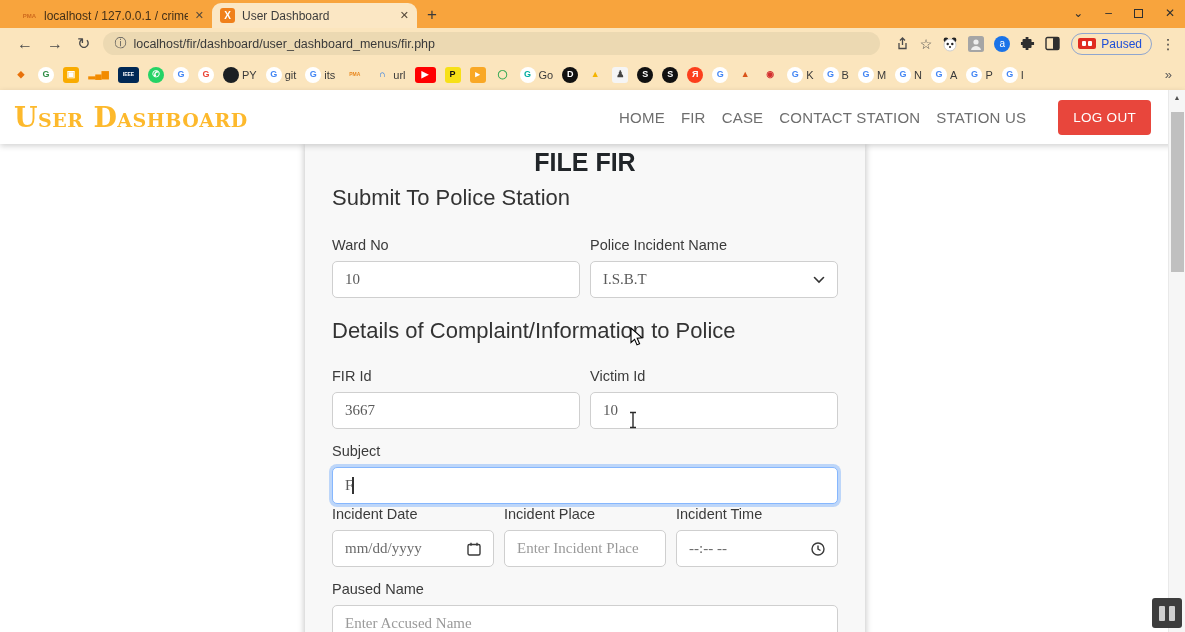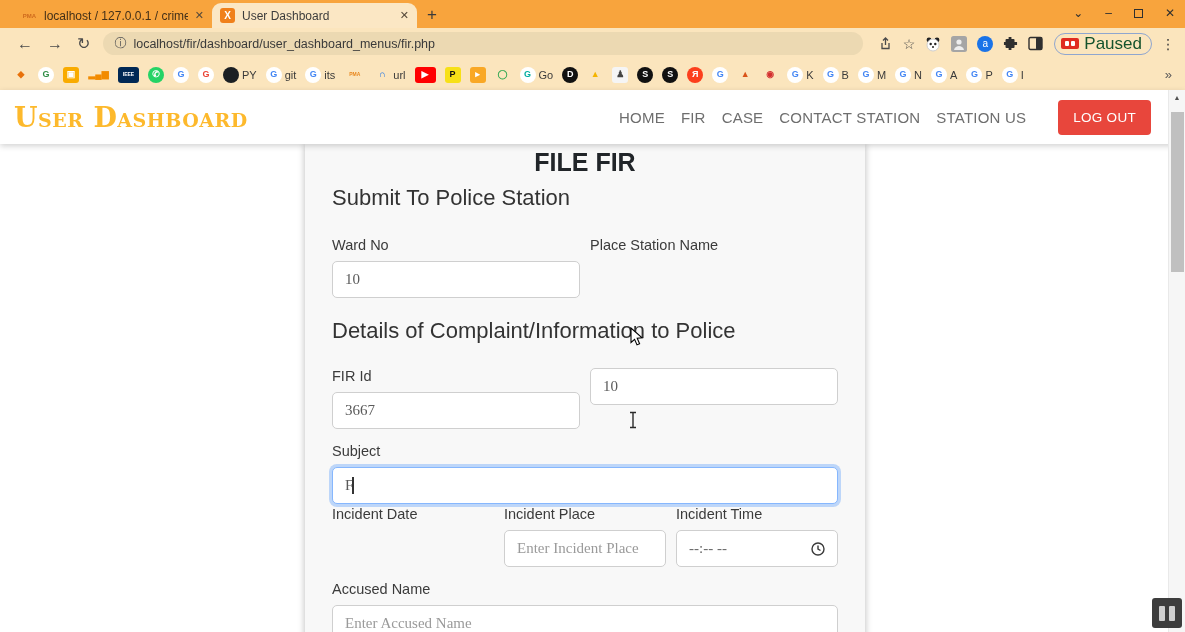--- a/index.html
+++ b/index.html
@@ -26,21 +26,21 @@
 
   .toolbar { position:absolute; top:28px; left:0; right:0; height:31px; background:#fbe5bd; display:flex; align-items:center; padding:0 10px; }
   .navbtn { font-size:16px; color:#4a4a4a; margin:0 7px; }
   .addr { flex:1; height:23px; background:#ecd9b2; border-radius:12px; margin:0 10px 0 6px; display:flex; align-items:center; gap:7px; padding:0 11px; font-size:12.5px; color:#3a3a3a; white-space:nowrap; overflow:hidden; }
   .addr .info { font-size:12px; color:#555; }
   .tool-ic { margin:0 5px; display:flex; align-items:center; }
   .circle-a { width:16px; height:16px; border-radius:50%; background:#1a73e8; color:#fff; font-size:10px; display:flex; align-items:center; justify-content:center; }
   .paused-pill { height:22px; border:1px solid #8fa6cf; border-radius:12px; display:flex; align-items:center; gap:5px; padding:0 9px 0 6px; margin:0 6px; }
   .rec-badge { width:18px; height:11px; background:#e02b20; border-radius:2px; display:flex; align-items:center; justify-content:center; gap:2px; }
   .rec-badge i { display:block; width:4px; height:5px; background:#fff; border-radius:1px; }
-  .paused-txt { font-size:17px; color:#14532d; }
+  .paused-txt { font-size:12px; color:#1d4ed8; }
   .dots { font-size:14px; color:#3a3a3a; margin-left:3px; }
   .star { font-size:14px; color:#4a4a4a; }
 
   .bookmarks { position:absolute; top:59px; left:0; right:0; height:31px; background:#fbe5bd; display:flex; align-items:center; gap:9px; padding:0 13px; }
   .bm { display:flex; align-items:center; gap:3px; flex:0 0 auto; }
   .bm-ic { width:16px; height:16px; border-radius:50%; display:flex; align-items:center; justify-content:center; font-size:9px; font-weight:bold; line-height:1; }
   .bm-ic.sq { border-radius:3px; }
   .bm-ic.wide { width:21px; }
   .bm-label { font-size:11px; color:#3a3a3a; }
   .bm-more { margin-left:auto; font-size:13px; color:#5a5a5a; }
@@ -295,67 +295,85 @@
   <div class="card">
     <div class="form-title">FILE FIR</div>
 
     <div class="section-h">Submit To Police Station</div>
     <div class="frow cols2 mt-row1">
       <div>
         <label class="flabel">Ward No</label>
         <input class="inp" readonly="" value="10" style="">
       </div>
       <div>
-        <label class="flabel">Place Station Name</label>
+        <label class="flabel">Police Incident Name</label>
+        <div class="sel">
+          <span>I.S.B.T</span>
+          <span class="fi-icon">
+            <svg width="12" height="8" viewBox="0 0 12 8">
+                <path d="M1.5 1.5L6 6l4.5-4.5" fill="none" stroke="#333" stroke-width="1.6" stroke-linecap="round"></path>
+              </svg>
+          </span>
+        </div>
       </div>
     </div>
 
     <div class="section-h mt-h">Details of Complaint/Information to Police</div>
     <div class="frow cols2 mt-row2">
       <div>
         <label class="flabel">FIR Id</label>
         <input class="inp" readonly="" value="3667" style="">
       </div>
       <div>
+        <label class="flabel">Victim Id</label>
         <input class="inp" readonly="" value="10" style="">
       </div>
     </div>
 
     <div class="mt-sm">
       <label class="flabel">Subject</label>
       <div class="subject-wrap">
         <input class="inp focused" readonly="" value="F" style="">
         <span class="caret"></span>
       </div>
     </div>
 
     <div class="frow cols3 mt-md">
       <div>
         <label class="flabel">Incident Date</label>
+        <div class="fake-inp">
+          <span>mm/dd/yyyy</span>
+          <span class="fi-icon">
+            <svg width="14" height="14" viewBox="0 0 14 14">
+                <rect x="1" y="2.5" width="12" height="10.5" rx="1.5" fill="none" stroke="#3a3a3a" stroke-width="1.4"></rect>
+                <path d="M4 0.8v3M10 0.8v3" stroke="#3a3a3a" stroke-width="1.4"></path>
+              </svg>
+          </span>
+        </div>
       </div>
       <div>
         <label class="flabel">Incident Place</label>
         <input class="inp" readonly="" placeholder="Enter Incident Place" style="">
       </div>
       <div>
         <label class="flabel">Incident Time</label>
         <div class="fake-inp">
           <span>--:-- --</span>
           <span class="fi-icon">
             <svg width="14" height="14" viewBox="0 0 14 14">
                 <circle cx="7" cy="7" r="6" fill="none" stroke="#3a3a3a" stroke-width="1.4"></circle>
                 <path d="M7 3.5V7l2.5 1.5" fill="none" stroke="#3a3a3a" stroke-width="1.4"></path>
               </svg>
           </span>
         </div>
       </div>
     </div>
 
     <div class="mt-sm">
-      <label class="flabel">Accused Name</label>
+      <label class="flabel">Paused Name</label>
       <input class="inp" readonly="" placeholder="Enter Accused Name" style="">
     </div>
   </div>
 </div>
 
 <div class="scrollbar">
   <div class="sb-up">▲</div>
   <div class="sb-thumb"></div>
 </div>
 

